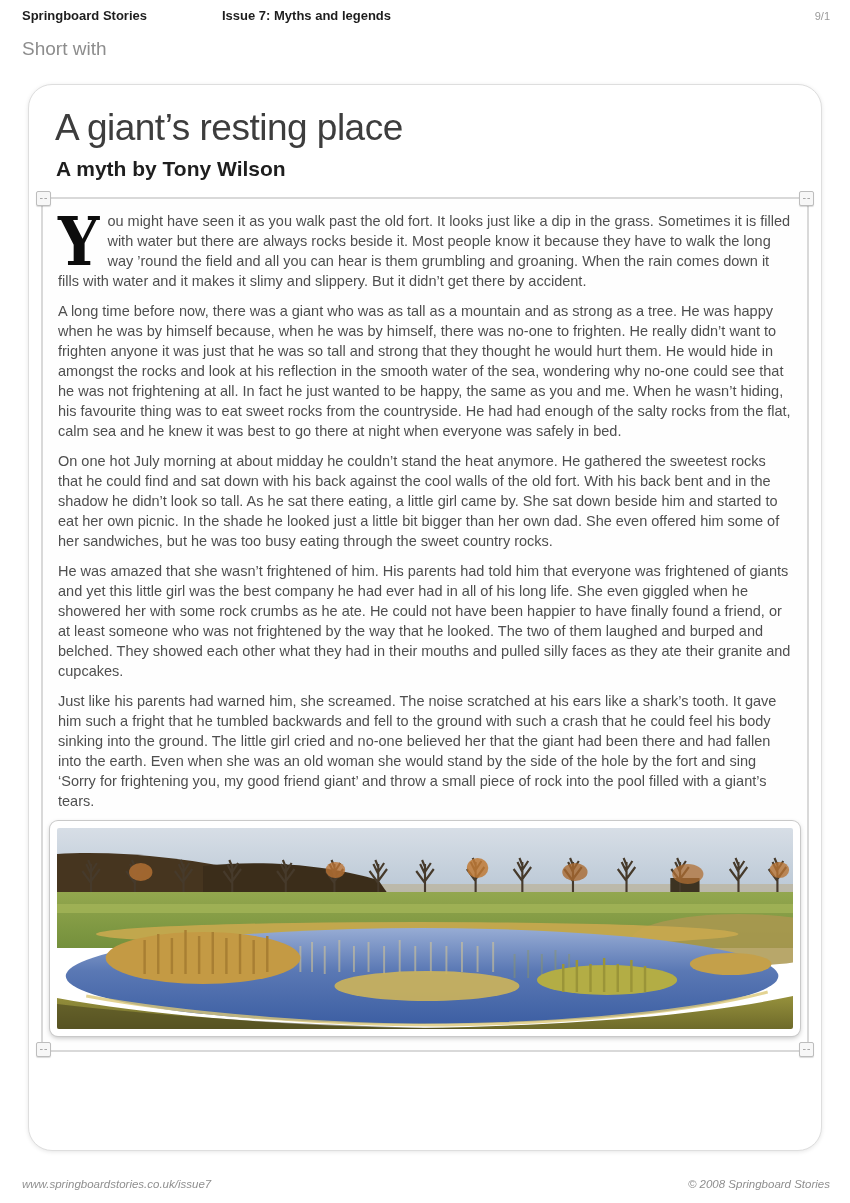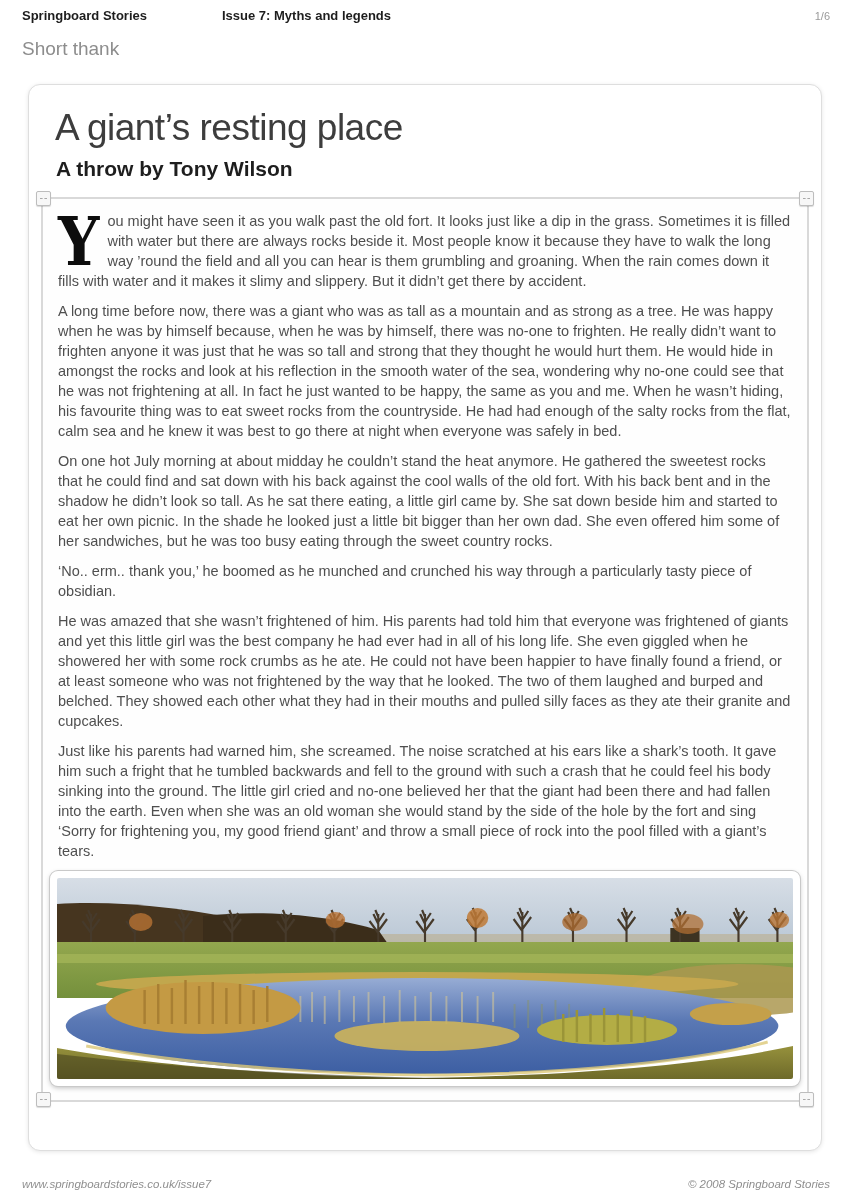--- a/index.html
+++ b/index.html
@@ -8,21 +8,21 @@
 
   
   .topbar { position:absolute; top:8px; left:22px; right:20px; height:18px;text-align:right; }
   .brand   { position:absolute; left:0;   top:0; font-size:13px; font-weight:bold; color:#1d1d1d; }
   .issue   { position:absolute; left:178px; top:0; font-size:13px; font-weight:bold; color:#1d1d1d;padding-left:22px; }
   .pageind { position:absolute; right:0;  top:2px; font-size:11px; color:#9a9a9a; }
   .category{ position:absolute; top:38px; left:22px; font-size:19px; color:#8d8d8d; }
 
   
   .card { position:absolute; left:28px; top:84px; width:794px; height:1067px;
-          background:#fff; border:1px solid #dedede; border-radius:12px;
+          background:#fff; border:1px solid #dedede; border-radius:24px;
           box-shadow:0 1px 4px rgba(0,0,0,.10); }
   .title  { margin:22px 26px 0 26px; font-size:37px; font-weight:normal; color:#3d3d3d; letter-spacing:-.5px; }
   .byline { margin:8px 26px 0 27px; font-size:21px; font-weight:bold; color:#1e1e1e; }
 
   
   .panel { position:relative; margin:16px 12px 0 12px; background:#fefefe;
            border:2px solid #d9d9d9; border-radius:10px; padding:12px 15px 6px 15px; }
   .clip { position:absolute; width:15px; height:15px; background:#f7f7f7;
           border:1px solid #bdbdbd; border-radius:2px; z-index:5;
           box-shadow:0 1px 1px rgba(0,0,0,.15); }
@@ -48,39 +48,38 @@
             font-size:11.5px; color:#8f8f8f;font-style:italic; }
   .f-url  { position:absolute; left:0; bottom:0; }
   .f-copy { position:absolute; right:0; bottom:0; }
 </style>
 </head>
 <body>
 
 <div class="topbar">
   <span class="brand">Springboard Stories</span>
   <span class="issue">Issue 7: Myths and legends</span>
-  <span class="pageind">1/6</span>
+  <span class="pageind">9/1</span>
 </div>
-<div class="category">Short thank</div>
+<div class="category">Short with</div>
 
 <div class="card">
   <h1 class="title">A giant’s resting place</h1>
-  <h2 class="byline">A throw by Tony Wilson</h2>
+  <h2 class="byline">A myth by Tony Wilson</h2>
 
   <div class="panel">
     <span class="clip tl"></span>
     <span class="clip tr"></span>
     <span class="clip bl"></span>
     <span class="clip br"></span>
 
     <div class="story">
       <p><span class="dropcap">Y</span><span>ou might have seen it as you walk past the old fort. It looks just like a dip in the grass. Sometimes it is filled with water but there are always rocks beside it. Most people know it because they have to walk the long way ’round the field and all you can hear is them grumbling and groaning. When the rain comes down it fills with water and it makes it slimy and slippery. But it didn’t get there by accident.</span></p>
       <p>A long time before now, there was a giant who was as tall as a mountain and as strong as a tree. He was happy when he was by himself because, when he was by himself, there was no-one to frighten. He really didn’t want to frighten anyone it was just that he was so tall and strong that they thought he would hurt them. He would hide in amongst the rocks and look at his reflection in the smooth water of the sea, wondering why no-one could see that he was not frightening at all. In fact he just wanted to be happy, the same as you and me. When he wasn’t hiding, his favourite thing was to eat sweet rocks from the countryside. He had had enough of the salty rocks from the flat, calm sea and he knew it was best to go there at night when everyone was safely in bed.</p>
       <p>On one hot July morning at about midday he couldn’t stand the heat anymore. He gathered the sweetest rocks that he could find and sat down with his back against the cool walls of the old fort. With his back bent and in the shadow he didn’t look so tall. As he sat there eating, a little girl came by. She sat down beside him and started to eat her own picnic. In the shade he looked just a little bit bigger than her own dad. She even offered him some of her sandwiches, but he was too busy eating through the sweet country rocks.</p>
-      <p>‘No.. erm.. thank you,’ he boomed as he munched and crunched his way through a particularly tasty piece of obsidian.</p>
       <p>He was amazed that she wasn’t frightened of him. His parents had told him that everyone was frightened of giants and yet this little girl was the best company he had ever had in all of his long life. She even giggled when he showered her with some rock crumbs as he ate. He could not have been happier to have finally found a friend, or at least someone who was not frightened by the way that he looked. The two of them laughed and burped and belched. They showed each other what they had in their mouths and pulled silly faces as they ate their granite and cupcakes.</p>
       <p>Just like his parents had warned him, she screamed. The noise scratched at his ears like a shark’s tooth. It gave him such a fright that he tumbled backwards and fell to the ground with such a crash that he could feel his body sinking into the ground. The little girl cried and no-one believed her that the giant had been there and had fallen into the earth. Even when she was an old woman she would stand by the side of the hole by the fort and sing ‘Sorry for frightening you, my good friend giant’ and throw a small piece of rock into the pool filled with a giant’s tears.</p>
     </div>
 
     <div class="photo-frame">
       <svg viewBox="0 0 756 201" preserveAspectRatio="none">
         <defs>
           <linearGradient id="sky" x1="0" y1="0" x2="0" y2="1">
             <stop offset="0" stop-color="#d7dee6"></stop>
               <stop offset="1" stop-color="#b4c3d2"></stop>

